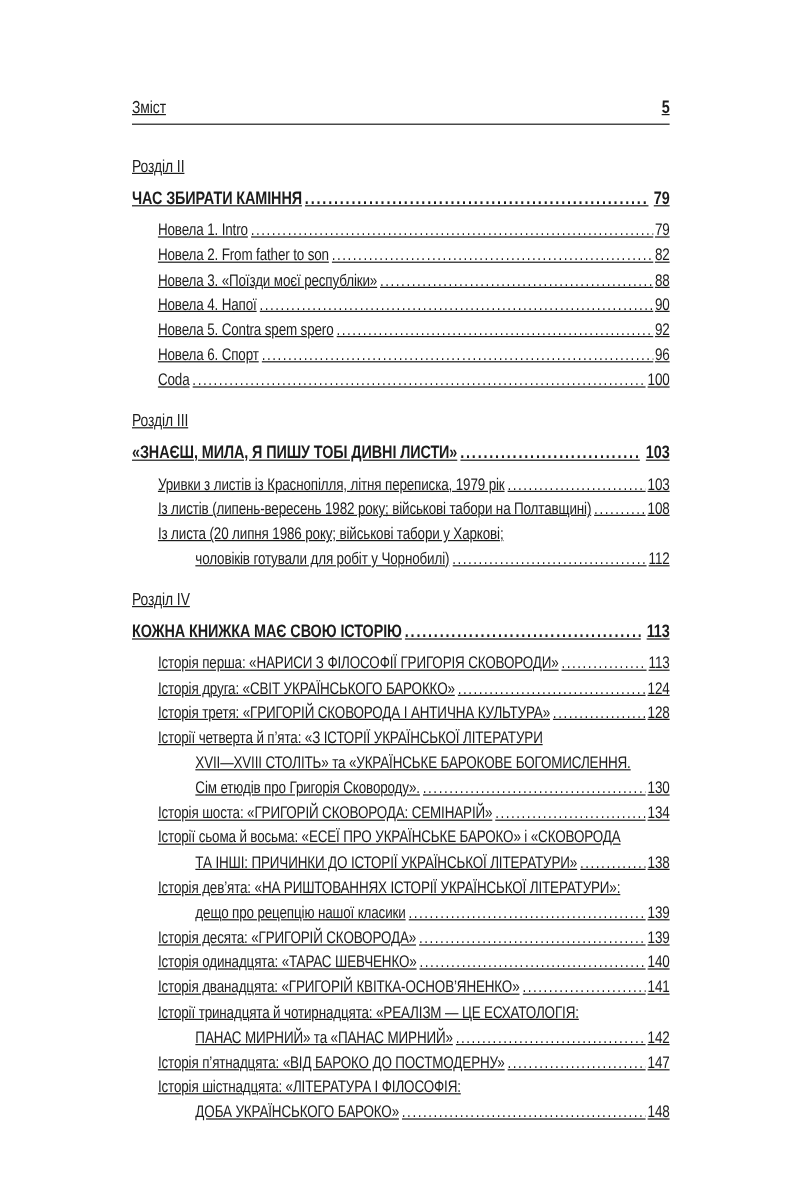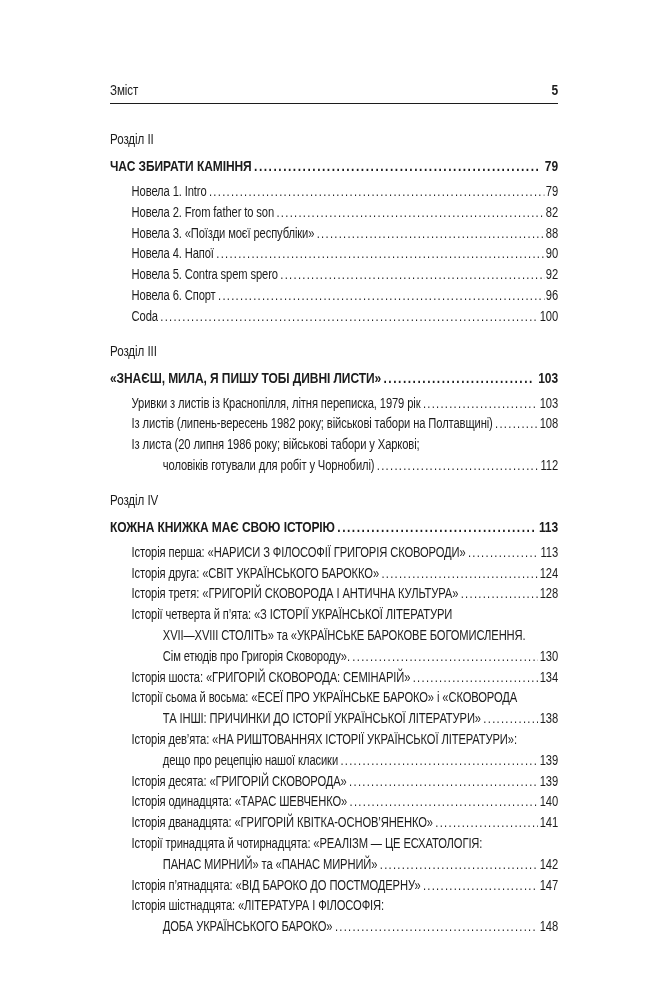--- a/index.html
+++ b/index.html
@@ -15,20 +15,21 @@
     font-family: "Liberation Sans", "DejaVu Sans", sans-serif;
     color: #1c1c1c;
     -webkit-font-smoothing: antialiased;
   }
   .page {
     box-sizing: border-box;
     width: 659px;
     height: 1000px;
     padding: 80px 0 0 110px;
     background: #ffffff;
+    text-decoration: underline;
   }
   
   .condense {
     width: 560px;               
     transform: scaleX(0.8);
     transform-origin: 0 0;
   }
   
   .running-head {
     display: flex;

